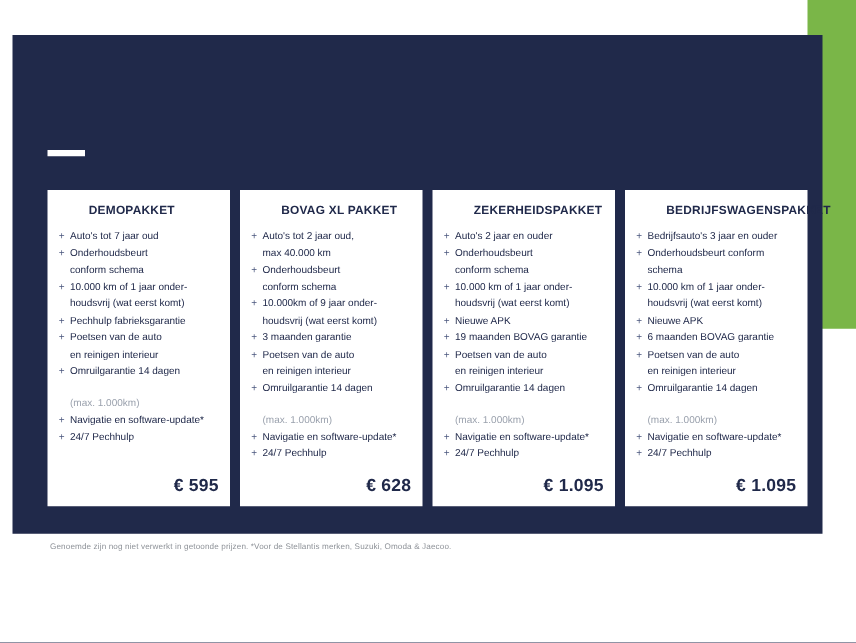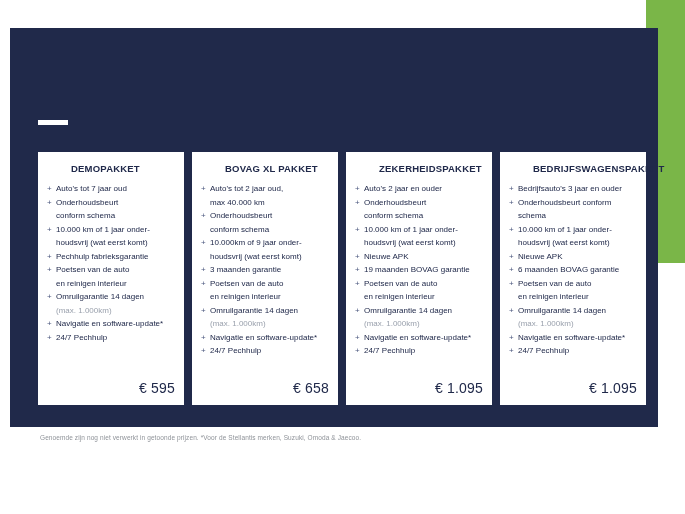--- a/index.html
+++ b/index.html
@@ -83,27 +83,28 @@
   .plus {
     flex: 0 0 9px;
     color: #4a567d;
   }
 
   .txt { white-space: pre-line; }
 
   .note {
     display: block;
     color: #9aa1ad;
+    margin-top: 12px;
   }
 
   .price {
     margin-top: auto;
     text-align: right;
     font-size: 14px;
-    font-weight: 400;
+    font-weight: 700;
     letter-spacing: 0.2px;
   }
 
   .footnote {
     position: absolute;
     left: 40px; top: 434px;
     font-size: 6.5px;
     color: #8e9298;
     letter-spacing: 0.1px;
   }
@@ -193,21 +194,21 @@
           </li>
         <li class="item">
             <span class="plus">+</span>
             <span class="txt">Navigatie en software-update*</span>
           </li>
         <li class="item">
             <span class="plus">+</span>
             <span class="txt">24/7 Pechhulp</span>
           </li>
       </ul>
-      <div class="price">€ 658</div>
+      <div class="price">€ 628</div>
     </div>
 
     <div class="card">
       <h2 class="card-title">ZEKERHEIDSPAKKET</h2>
       <ul class="items">
         <li class="item">
             <span class="plus">+</span>
             <span class="txt">Auto's 2 jaar en ouder</span>
           </li>
         <li class="item">

